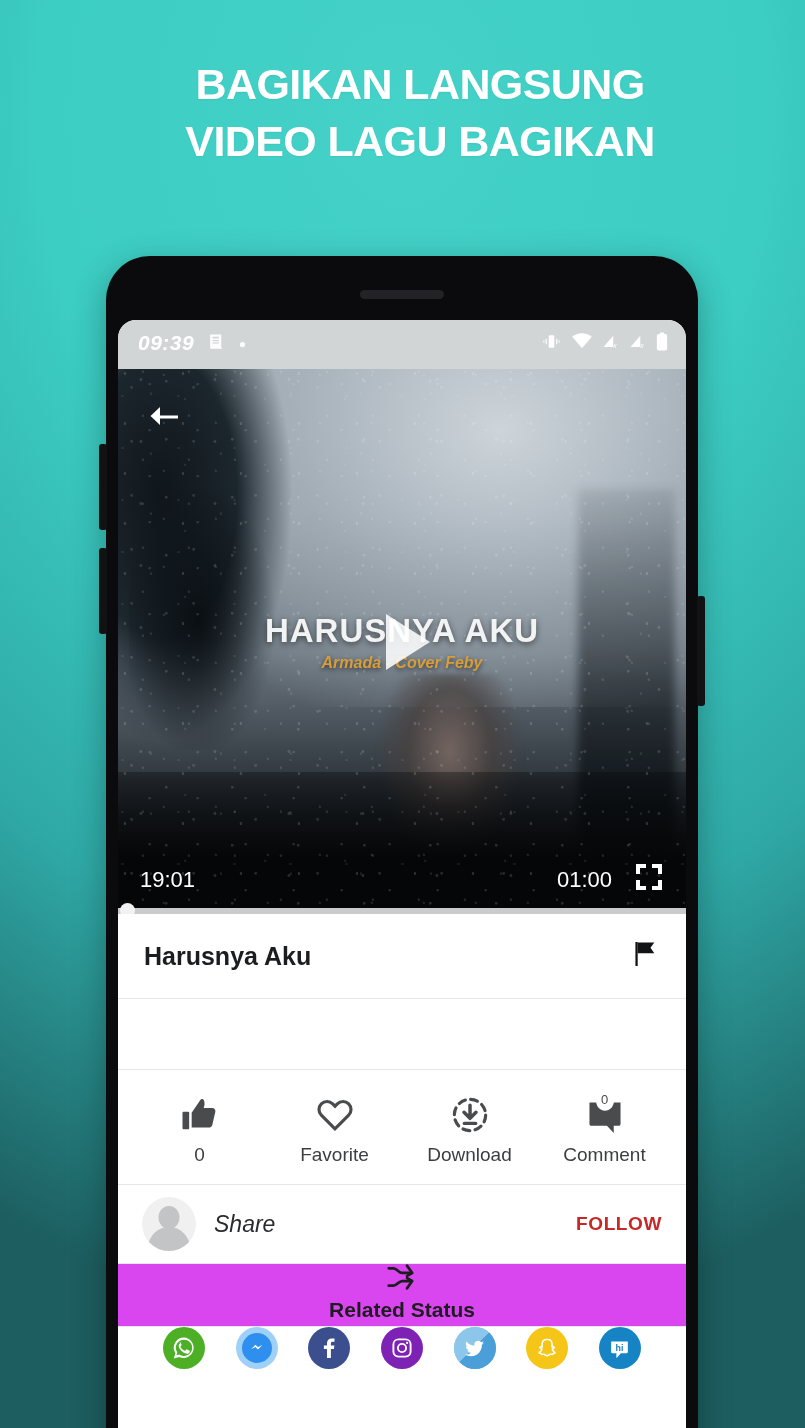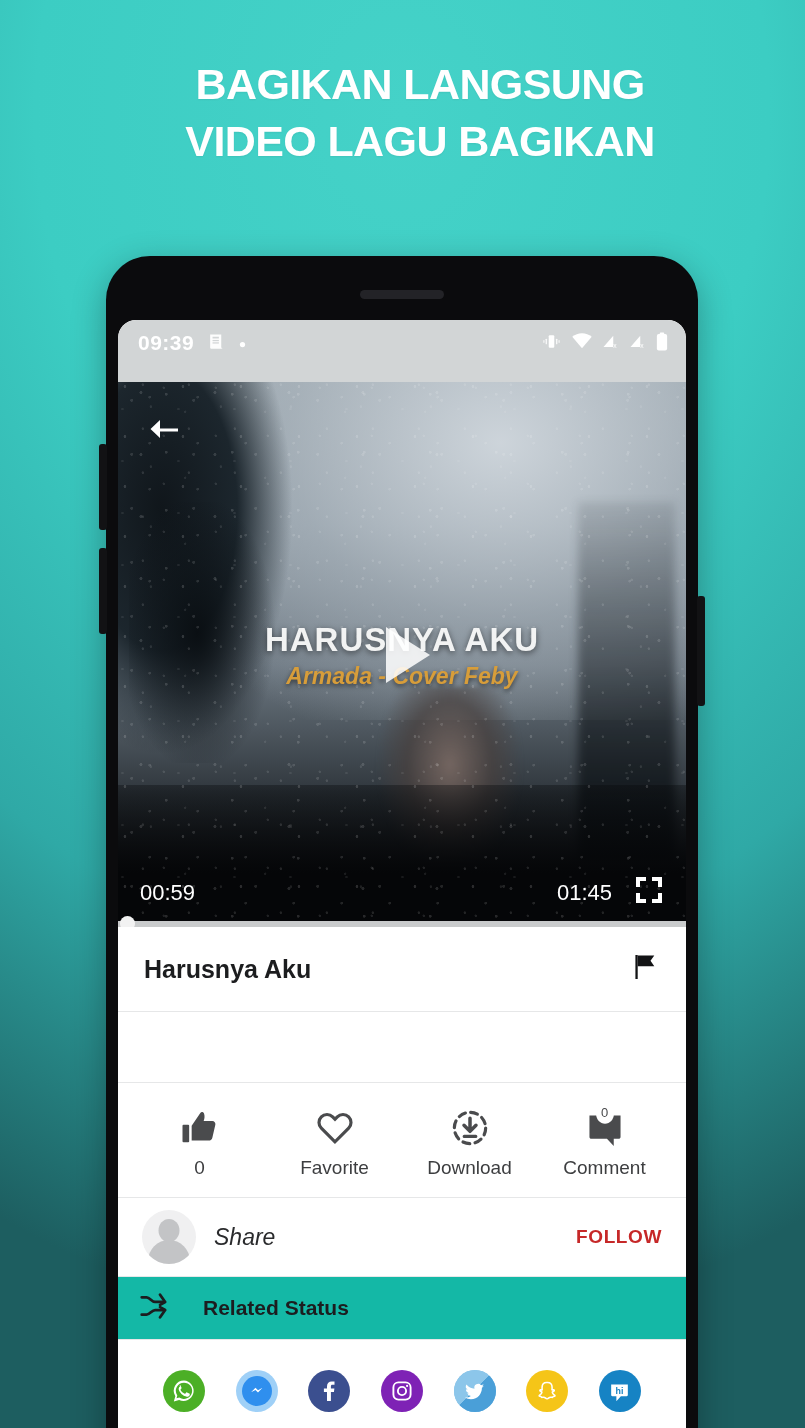--- a/index.html
+++ b/index.html
@@ -51,22 +51,23 @@
     position:absolute;left:12px;top:64px;
     width:568px;height:1136px;
     background:#ffffff;overflow:hidden;
     border-radius:18px 18px 0 0;
   }
 
   
   #statusbar{
     height:46px;background:#d2d5d6;
     display:flex;align-items:center;
-    padding:0 18px 16px 20px;color:#ffffff;
+    padding:0 18px 3px 20px;color:#ffffff;
     border-radius:18px 18px 0 0;
+    font-style:italic;
   }
   #statusbar .clock{font-size:21px;font-weight:bold;letter-spacing:.5px;}
   #statusbar .sb-left{display:flex;align-items:center;gap:13px;}
   #statusbar .sb-right{margin-left:auto;display:flex;align-items:center;gap:9px;}
   .sb-ico{display:block;}
 
   
   #video{
     position:relative;height:545px;overflow:hidden;
     background:#3a4550;
@@ -114,21 +115,21 @@
   }
   #vid-overlay{
     position:absolute;left:0;right:0;top:50%;transform:translateY(-50%);
     text-align:center;pointer-events:none;
   }
   #vid-overlay .t1{
     font-size:33px;font-weight:bold;color:#f2f3f3;letter-spacing:1px;
     text-shadow:0 2px 6px rgba(0,0,0,.55);
   }
   #vid-overlay .t2{
-    margin-top:4px;font-size:23px;font-style:italic;font-weight:bold;
+    margin-top:4px;font-size:16px;font-style:italic;font-weight:bold;
     color:#d79d3a;text-shadow:0 2px 5px rgba(0,0,0,.6);
   }
   #vid-controls{
     position:absolute;left:0;right:0;bottom:16px;
     display:flex;align-items:center;padding:0 22px;color:#ffffff;
     font-size:22px;
   }
   #vid-controls .spacer{flex:1;}
   #dur{margin-right:22px;}
   #progress{
@@ -174,26 +175,26 @@
   #avatar .head{position:absolute;left:50%;top:9px;transform:translateX(-50%);
     width:21px;height:23px;border-radius:50%;background:#c3c4c6;}
   #avatar .body{position:absolute;left:50%;bottom:-2px;transform:translateX(-50%);
     width:42px;height:26px;border-radius:21px 21px 0 0;background:#c3c4c6;}
   #uname{margin-left:18px;font-size:23px;font-style:italic;color:#2a2b2d;}
   #follow{
     margin-left:auto;font-size:19px;font-weight:bold;color:#c62828;letter-spacing:.6px;
   }
 
   #related-row{
-    height:62px;background:#14b8a6;display:flex;align-items:center;padding:0 22px;gap:33px;
+    height:62px;background:#d946ef;display:flex;align-items:center;padding:0 22px;gap:4px;flex-direction:column;
   }
   #related-row .lbl{font-size:21px;font-weight:bold;color:#1c1d1f;}
 
   #social{
-    background:#fff;height:72px;display:flex;align-items:flex-end;
+    background:#fff;height:72px;display:flex;align-items:flex-start;
     justify-content:space-around;padding:0 30px;
   }
   .soc{width:42px;height:42px;border-radius:50%;position:relative;flex:none;
        display:flex;align-items:center;justify-content:center;overflow:hidden;}
   .soc svg{display:block;}
 </style>
 </head>
 <body>
 
 <div id="stage">
@@ -283,23 +284,23 @@
         </span>
 
         <div id="vid-overlay">
           <div class="t1">HARUSNYA AKU</div>
           <div class="t2">Armada - Cover Feby</div>
         </div>
 
         <div id="play-btn"></div>
 
         <div id="vid-controls">
-          <span>00:59</span>
+          <span>19:01</span>
           <span class="spacer"></span>
-          <span id="dur">01:45</span>
+          <span id="dur">01:00</span>
           <span>
             <svg width="30" height="30" viewBox="0 0 30 30" fill="#fff">
               <path d="M2 2h10v4H6v6H2V2zM28 2v10h-4V6h-6V2h10zM2 28V18h4v6h6v4H2zM28 28H18v-4h6v-6h4v10z"></path>
             </svg>
           </span>
         </div>
 
         <div id="progress">
           <div class="thumb"></div>
         </div>

